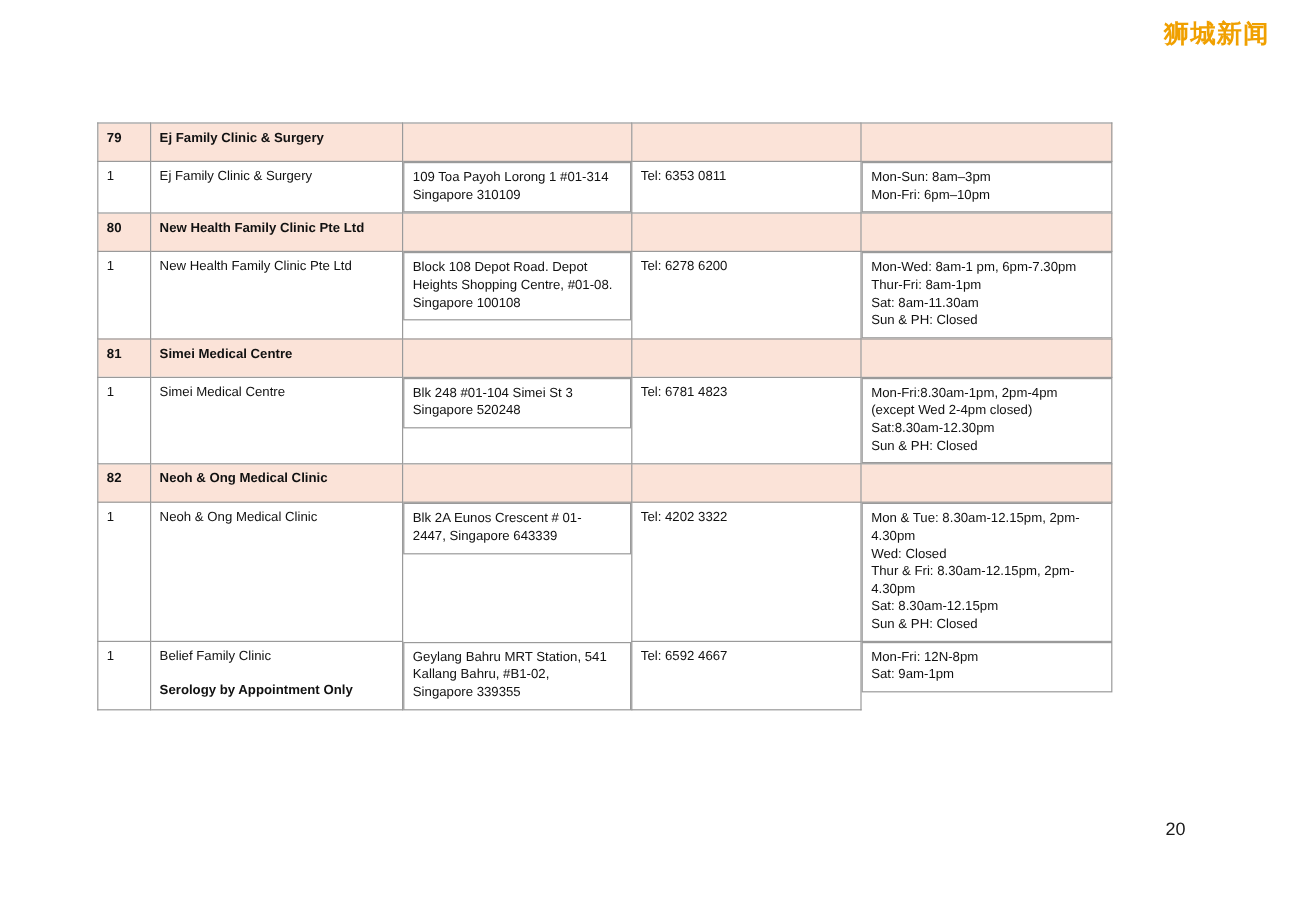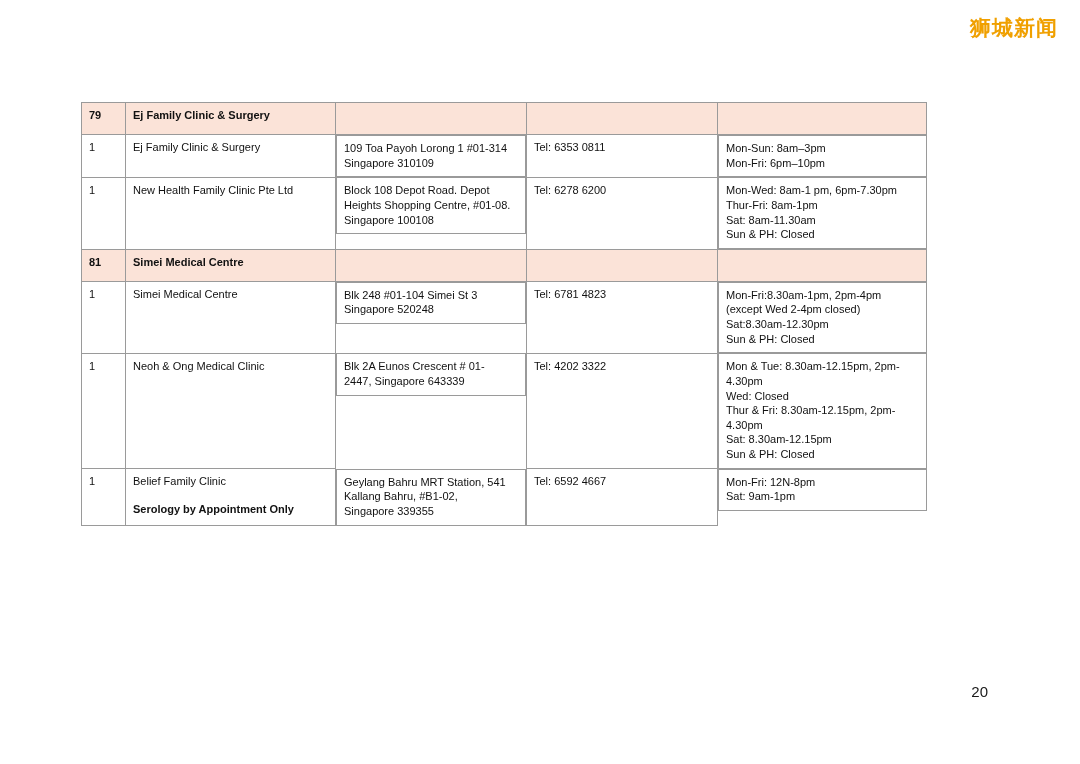--- a/index.html
+++ b/index.html
@@ -128,20 +128,27 @@
       <tr class="detail-row">
         <td>1</td>
         <td>Ej Family Clinic &amp; Surgery</td>
         <td class="cell-line">109 Toa Payoh Lorong 1 #01-314
 Singapore 310109</td>
         <td>Tel: 6353 0811</td>
         <td class="cell-line">Mon-Sun: 8am–3pm
 Mon-Fri: 6pm–10pm</td>
       </tr>
 
+      <tr class="header-row">
+        <td>80</td>
+        <td>New Health Family Clinic Pte Ltd</td>
+        <td class="empty-cell"></td>
+        <td class="empty-cell"></td>
+        <td class="empty-cell"></td>
+      </tr>
 
       <tr class="detail-row">
         <td>1</td>
         <td>New Health Family Clinic Pte Ltd</td>
         <td class="cell-line">Block 108 Depot Road. Depot
 Heights Shopping Centre, #01-08.
 Singapore 100108</td>
         <td>Tel: 6278 6200</td>
         <td class="cell-line">Mon-Wed: 8am-1 pm, 6pm-7.30pm
 Thur-Fri: 8am-1pm
@@ -162,20 +169,27 @@
         <td>Simei Medical Centre</td>
         <td class="cell-line">Blk 248 #01-104 Simei St 3
 Singapore 520248</td>
         <td>Tel: 6781 4823</td>
         <td class="cell-line">Mon-Fri:8.30am-1pm, 2pm-4pm
 (except Wed 2-4pm closed)
 Sat:8.30am-12.30pm
 Sun &amp; PH: Closed</td>
       </tr>
 
+      <tr class="header-row">
+        <td>82</td>
+        <td>Neoh &amp; Ong Medical Clinic</td>
+        <td class="empty-cell"></td>
+        <td class="empty-cell"></td>
+        <td class="empty-cell"></td>
+      </tr>
 
       <tr class="detail-row">
         <td>1</td>
         <td>Neoh &amp; Ong Medical Clinic</td>
         <td class="cell-line">Blk 2A Eunos Crescent # 01-
 2447, Singapore 643339</td>
         <td>Tel: 4202 3322</td>
         <td class="cell-line">Mon &amp; Tue: 8.30am-12.15pm, 2pm-
 4.30pm
 Wed: Closed

